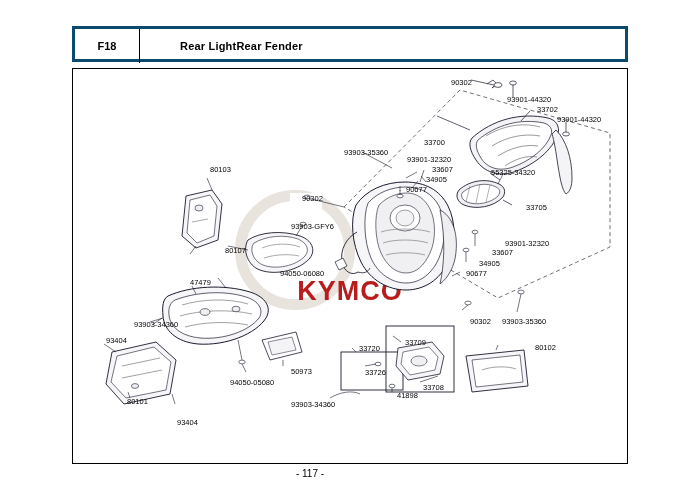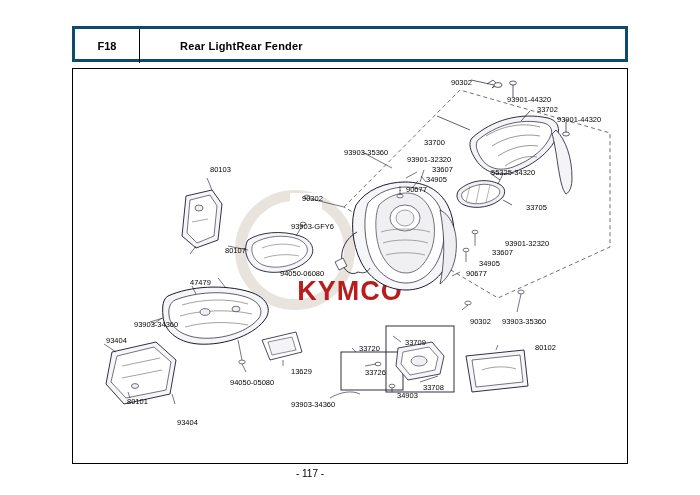--- a/index.html
+++ b/index.html
@@ -326,22 +326,22 @@
       <div class="lbl" style="left: 176px; top: 278px;">47479</div>
       <div class="lbl" style="left: 120px; top: 320px;">93903-34360</div>
       <div class="lbl" style="left: 456px; top: 317px;">90302</div>
       <div class="lbl" style="left: 488px; top: 317px;">93903-35360</div>
       <div class="lbl" style="left: 491px; top: 343px; margin-left: 30px;">80102</div>
       <div class="lbl" style="left: 92px; top: 336px;">93404</div>
       <div class="lbl" style="left: 345px; top: 344px;">33720</div>
       <div class="lbl" style="left: 391px; top: 338px;">33709</div>
       <div class="lbl" style="left: 351px; top: 368px;">33726</div>
       <div class="lbl" style="left: 409px; top: 383px;">33708</div>
-      <div class="lbl" style="left: 383px; top: 391px;">34903</div>
-      <div class="lbl" style="left: 277px; top: 367px;">13629</div>
+      <div class="lbl" style="left: 383px; top: 391px;">41898</div>
+      <div class="lbl" style="left: 277px; top: 367px;">50973</div>
       <div class="lbl" style="left: 216px; top: 378px;">94050-05080</div>
       <div class="lbl" style="left: 113px; top: 397px;">80101</div>
       <div class="lbl" style="left: 163px; top: 418px;">93404</div>
       <div class="lbl" style="left: 277px; top: 400px;">93903-34360</div>
     </div>
 
   <div class="footer">- 117 -</div>
 </div>
 
 </body></html>

